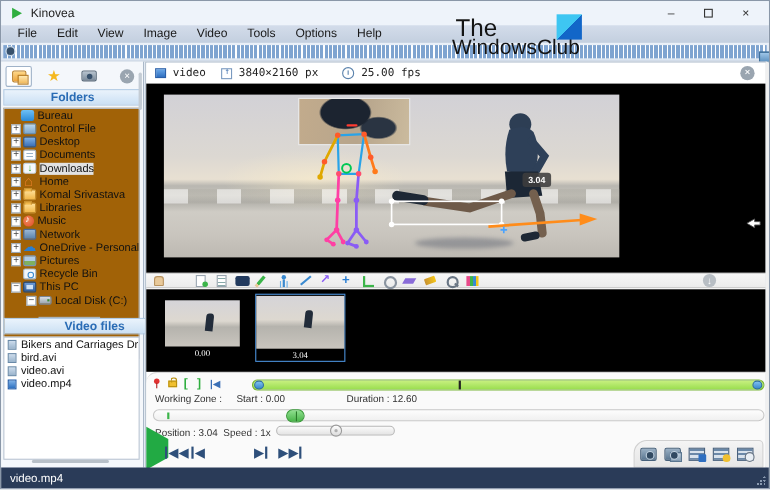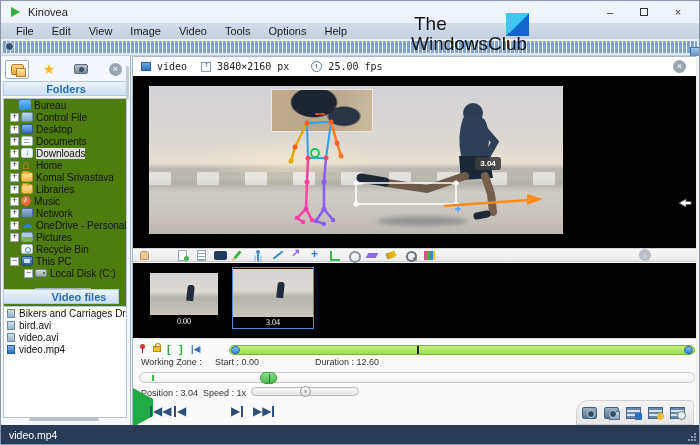--- a/index.html
+++ b/index.html
@@ -24,42 +24,42 @@
   [data-icon="explorer-view"] { background:#f2f6fb; border:1px solid #8fa8c4; }
   [data-icon="explorer-view"]::after { content:""; position:absolute; inset:2px; background:repeating-linear-gradient(90deg,#7fa4d0 0 3px,#fff 3px 4px); }
   [data-icon="one-player"],[data-icon="two-players"] { background:linear-gradient(#5fb6e8,#2a7fc0); border:1px solid #1f6aa8; }
   [data-icon="two-players"]::after,[data-icon="two-captures"]::after,[data-icon="mixed-capture"]::after { content:""; position:absolute; right:-2px; bottom:-2px; width:9px; height:8px; background:linear-gradient(#9fc6e8,#5f92c0); border:1px solid #40719c; }
   [data-icon="one-capture"],[data-icon="two-captures"] { background:linear-gradient(#9fb4c8,#5f7florida); background:linear-gradient(#9fb4c8,#5f7a94); border:1px solid #4a617a; }
   [data-icon="one-capture"]::before,[data-icon="two-captures"]::before { content:""; position:absolute; left:4px; top:3px; width:7px; height:7px; border-radius:50%; background:#37506b; border:1px solid #c8d8e8; }
   [data-icon="mixed-capture"] { background:linear-gradient(#8fb0d0,#4a7298); border:1px solid #3a5d7e; }
 
   
   #watermark { position:absolute; left:408px; top:11px; width:160px; height:42px; z-index:60; color:#141414; }
-  #wm-line1 { position:absolute; left:5px; top:1px; font-size:19px; }
+  #wm-line1 { position:absolute; left:5px; top:1px; font-size:22px; }
   #wm-line2 { position:absolute; left:2px; top:21px; font-size:19px; }
   #wm-logo { position:absolute; left:97px; top:1px; width:23px; height:23px; }
   #wm-logo::before { content:""; position:absolute; inset:0; background:linear-gradient(135deg,#3ec6f2 52%,transparent 52%); }
   #wm-logo::after { content:""; position:absolute; inset:0; background:linear-gradient(315deg,#1266c8 50%,transparent 50%); }
 
   
   #sidebar { position:absolute; left:0; top:55px; width:130px; height:369px; background:#f4f7fb; border-right:1px solid #aab8c8; }
   #side-tabs { position:absolute; left:0; top:2px; width:100%; height:22px; display:flex; align-items:center; gap:8px; padding-left:4px; }
   .side-tab { width:24px; height:19px; display:flex; align-items:center; justify-content:center; border-radius:2px; }
   .side-tab.active { background:#fff; border:1px solid #9fb2c8; }
   .ic-tree { width:13px; height:11px; background:linear-gradient(#ffd98a,#eda33a); border:1px solid #b87f28; border-radius:2px; position:relative; }
   .ic-tree::after { content:""; position:absolute; right:-3px; bottom:-3px; width:8px; height:7px; background:linear-gradient(#ffe8b0,#f0b85a); border:1px solid #b87f28; }
   .ic-star { color:#f5b81e; font-size:14px; line-height:1; }
   .ic-cam { width:14px; height:10px; background:linear-gradient(#b8c4d0,#7a8a9a); border:1px solid #5a6a7a; border-radius:2px; position:relative; }
   .ic-cam::after { content:""; position:absolute; left:4px; top:2px; width:5px; height:5px; border-radius:50%; background:#37506b; }
   .close-circle { width:13px; height:13px; border-radius:50%; background:#9aa5b0; color:#fff; font-size:9px; display:flex; align-items:center; justify-content:center; line-height:1; }
   #side-close { position:absolute; right:8px; top:5px; }
 
   .section-header { height:15px; margin:0 2px; background:linear-gradient(#eaf3fc,#cbe0f4); border:1px solid #b2cbe4; display:flex; align-items:center; justify-content:center; font-size:11px; font-weight:bold; color:#2a6cb5; }
   #folders-header { position:absolute; left:0; top:25px; width:126px; }
-  #tree-panel { position:absolute; left:2px; top:42px; width:124px; height:228px; background:#4d7c0f; border:1px solid #b8c4d2; overflow:hidden; }
+  #tree-panel { position:absolute; left:2px; top:42px; width:124px; height:228px; background:#a16207; border:1px solid #b8c4d2; overflow:hidden; }
   .tree-row { display:flex; align-items:center; height:12px; font-size:10px; color:#111; white-space:nowrap; }
   .tree-row[data-level="0"] { padding-left:4px; }
   .tree-row[data-level="1"] { padding-left:6px; }
   .tree-row[data-level="2"] { padding-left:20px; }
   .exp { width:9px; height:9px; margin-right:2px; flex:none; position:relative; visibility:hidden; }
   .tree-row[data-exp="plus"] .exp, .tree-row[data-exp="minus"] .exp { visibility:visible; border:1px solid #9aa5b0; background:#fff; }
   .tree-row[data-exp="plus"] .exp::before { content:"+"; position:absolute; left:1px; top:-3px; font-size:9px; color:#444; }
   .tree-row[data-exp="minus"] .exp::before { content:"−"; position:absolute; left:1px; top:-3px; font-size:9px; color:#444; }
   .t-ico { width:12px; height:10px; margin-right:3px; flex:none; border-radius:2px; position:relative; }
   .tree-row[data-state="highlight"] .t-lbl { background:#e2e2e2; }
@@ -80,21 +80,21 @@
   [data-icon="pictures"] .t-ico { background:linear-gradient(#aecbe8 55%,#7fb060 55%); border:1px solid #7a96b5; }
   [data-icon="recycle"] .t-ico { background:#f2f6fa; border:1px solid #a8b8c8; }
   [data-icon="recycle"] .t-ico::after { content:""; position:absolute; left:3px; top:2px; width:4px; height:4px; border:1px solid #3a8ad0; border-radius:50%; }
   [data-icon="this-pc"] .t-ico { background:linear-gradient(#6a9ad8,#2a5a9a); border:1px solid #1f4a80; }
   [data-icon="this-pc"] .t-ico::after { content:""; position:absolute; inset:2px; background:#cfe2f5; }
   [data-icon="disk"] .t-ico { background:linear-gradient(#d8dde2,#9aa5b0); border:1px solid #7a8694; height:8px; }
   [data-icon="disk"] .t-ico::after { content:""; position:absolute; right:1px; top:2px; width:2px; height:2px; background:#3a8a3a; }
   #tree-scroll { position:absolute; right:1px; top:10px; width:3px; height:34px; background:#c4ccd4; border-radius:2px; }
   #tree-hdivider { position:absolute; left:34px; top:277px; width:56px; height:2px; background:#a8b0b8; }
 
-  #files-header { position:absolute; left:0; top:230px; width:116px;padding-left:36px; }
+  #files-header { position:absolute; left:0; top:230px; width:130px;padding-left:36px; }
   #files-panel { position:absolute; left:2px; top:247px; width:124px; height:112px; background:#fff; border:1px solid #b8c4d2; }
   .file-row { display:flex; align-items:center; height:12px; font-size:10px; color:#111; padding-left:3px; white-space:nowrap; overflow:hidden; }
   .f-ico { width:8px; height:9px; margin-right:4px; flex:none; background:linear-gradient(#cddcec,#9ab4cc); border:1px solid #6a8aa8; }
   .file-row[data-state="active"] .f-ico { background:linear-gradient(#7fb2e8,#2a6fc0); border:1px solid #1f5aa8; }
   #files-hscroll { position:absolute; left:28px; bottom:4px; width:70px; height:3px; background:#b8c0c8; border-radius:2px; }
 
   
   #player { position:absolute; left:131px; top:55px; width:565px; height:369px; background:#fff; border:1px solid #aab8c8; }
   #player-header { position:absolute; left:0; top:0; width:100%; height:19px; background:#fff; display:flex; align-items:center; font-family:"DejaVu Sans Mono",monospace; font-size:10px; color:#222; }
   .ph-ico { width:10px; height:9px; background:linear-gradient(#6aa7e8,#2f6fc0); border:1px solid #2a5fa8; margin:0 6px 0 8px; }

